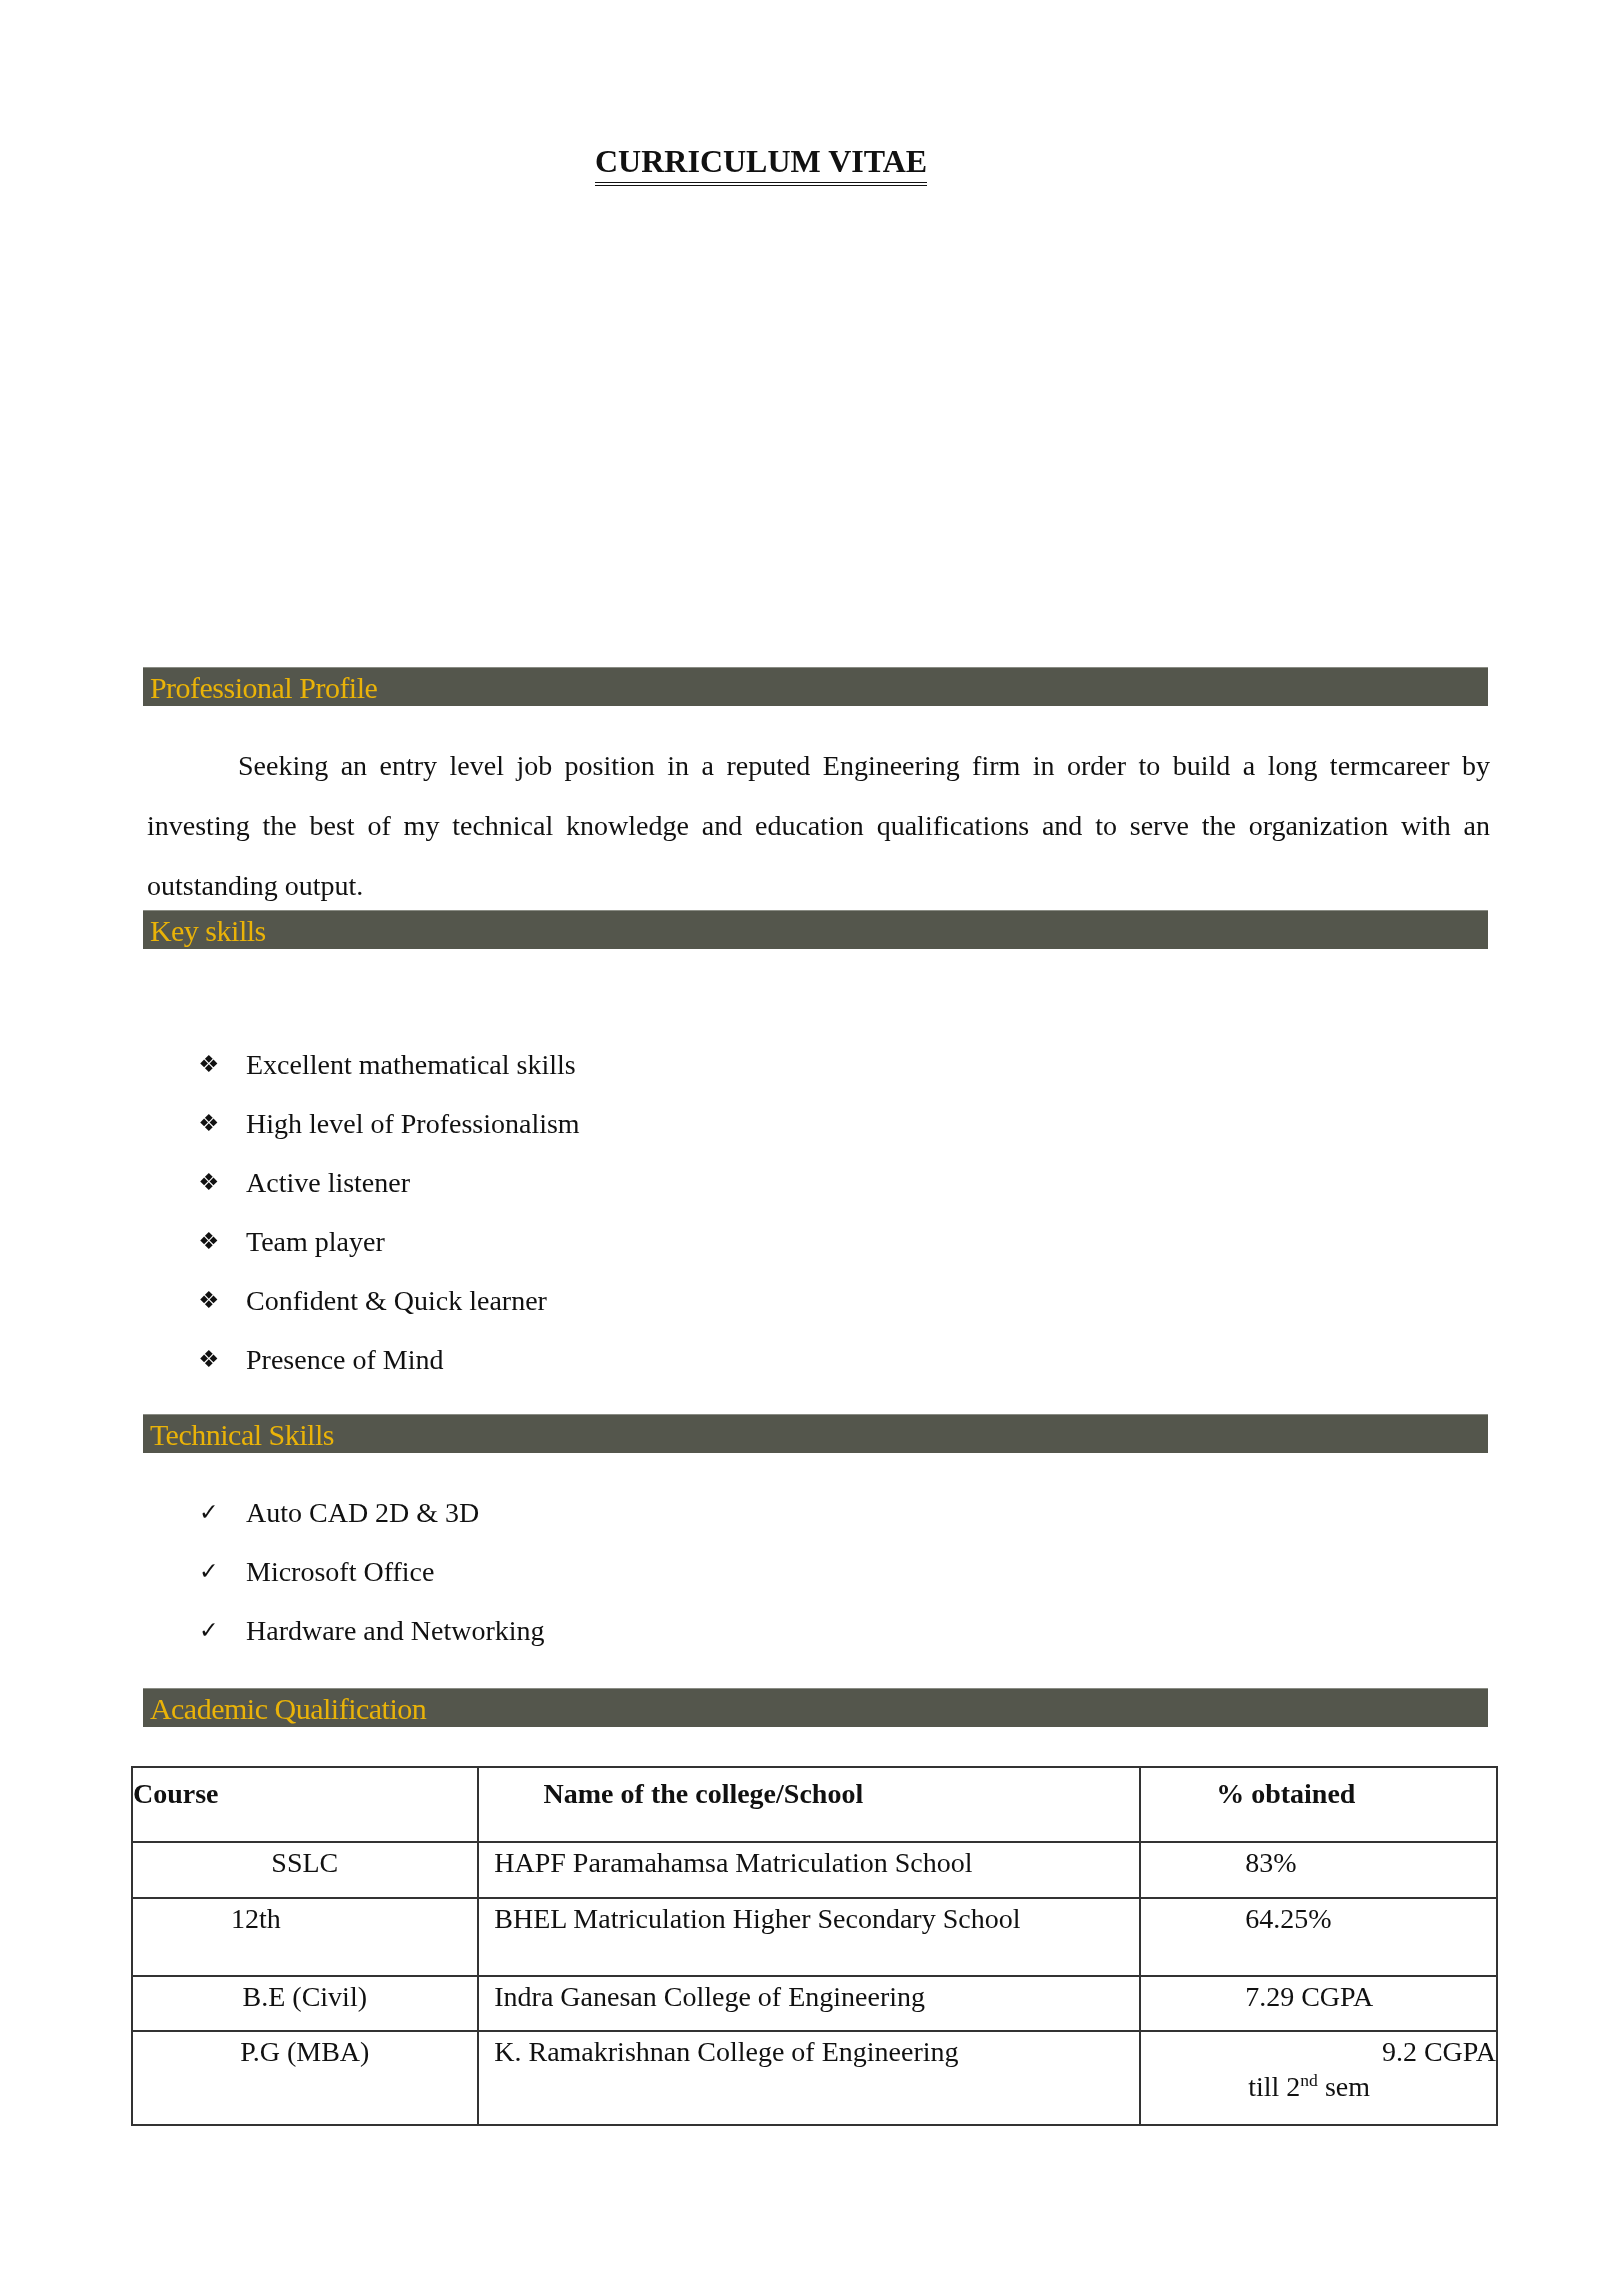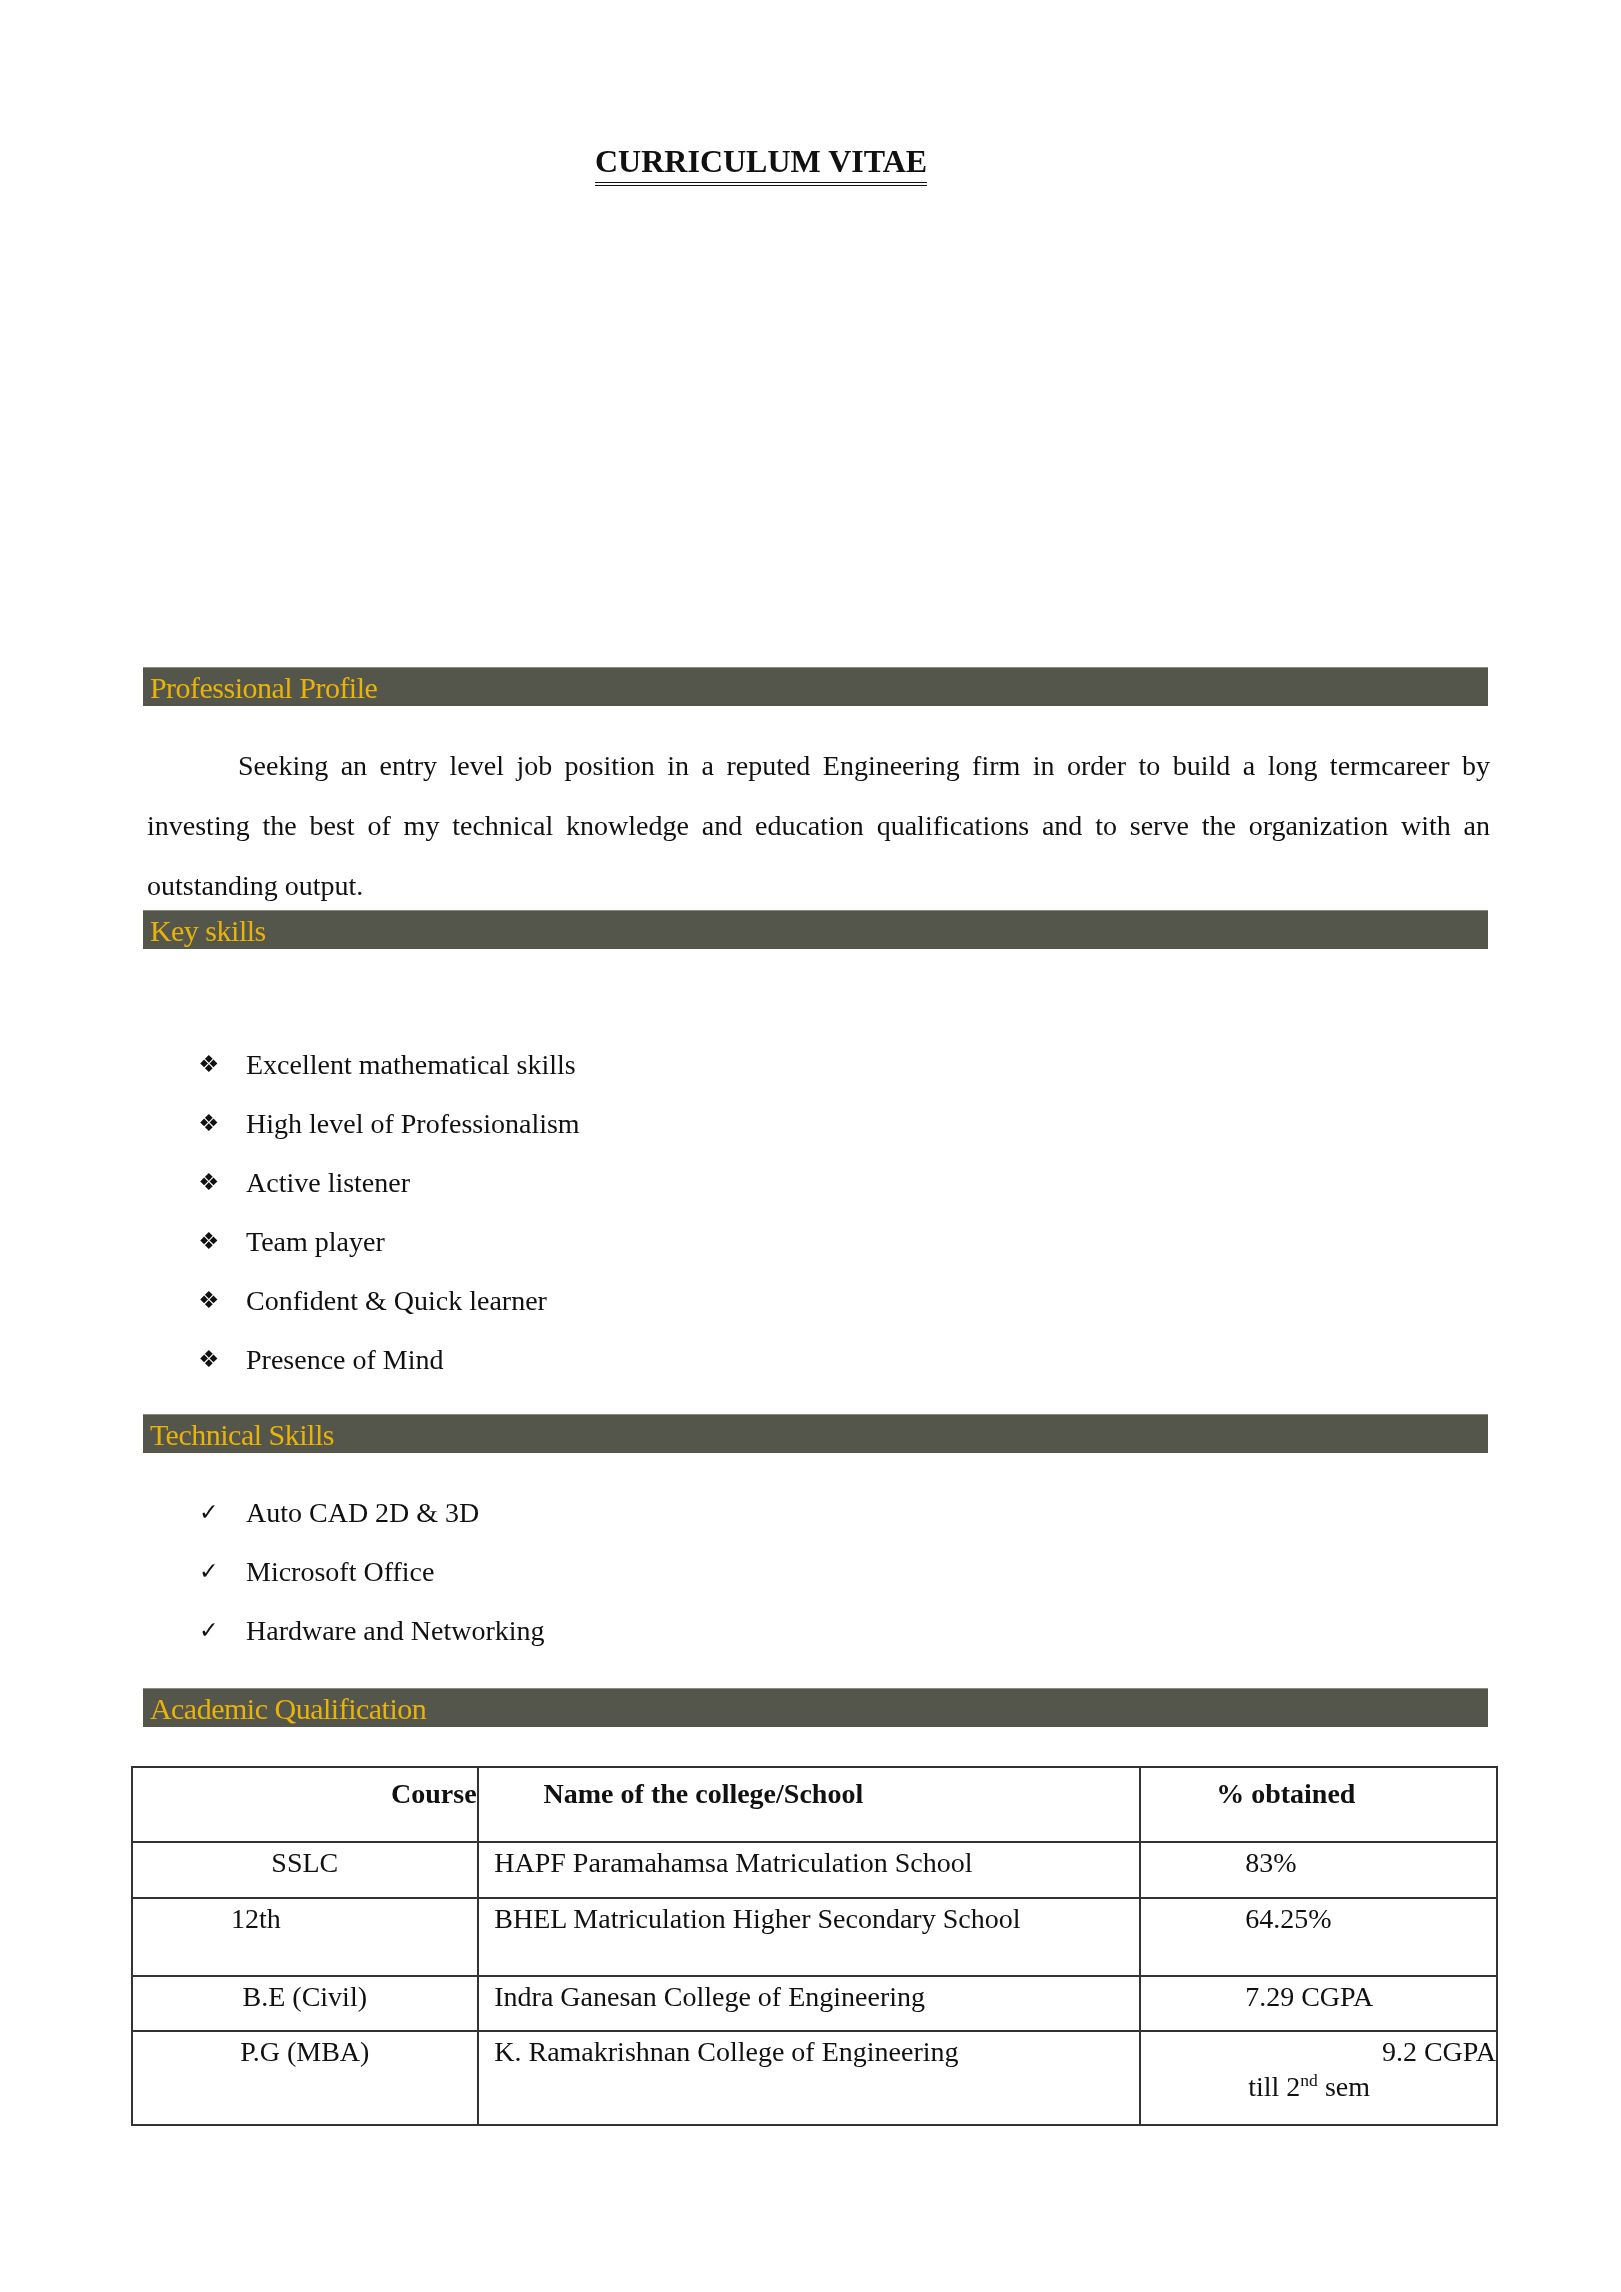--- a/index.html
+++ b/index.html
@@ -20,21 +20,21 @@
     .list .bullet { position: absolute; left: 0; top: 0; width: 25.5px; text-align: center; font-size: 23.5px; }
     .list .txt { position: absolute; left: 50px; top: 0; }
     table.acad { position: absolute; left: 131px; top: 1766px; width: 1367px; border-collapse: collapse;
                  font-size: 28px; }
     table.acad td, table.acad th { border: 2px solid #333; vertical-align: top; padding: 0; }
     table.acad th { font-weight: bold; font-size: 28px; height: 75px; padding-top: 9.8px; box-sizing: border-box; }
     .c1 { width: 347px; }
     .c2 { width: 663px; }
     .c3 { width: 358px; }
     td .cell { padding: 3.9px 0 0 0; line-height: 32px; }
-    th .h1 { text-align: right; }
+    th .h1 { text-align: left; }
     th .h2 { text-align: left; padding-left: 65px; }
     th .h3 { text-align: left; padding-left: 75px; }
     td.col1 .cell { text-align: center; }
     td.col2 .cell { padding-left: 15.7px; }
     td.col3 .cell { padding-left: 104px; }
     sup { font-size: 17.6px; vertical-align: 9.8px; line-height: 0; }
   </style>
 </head>
 <body>
 

